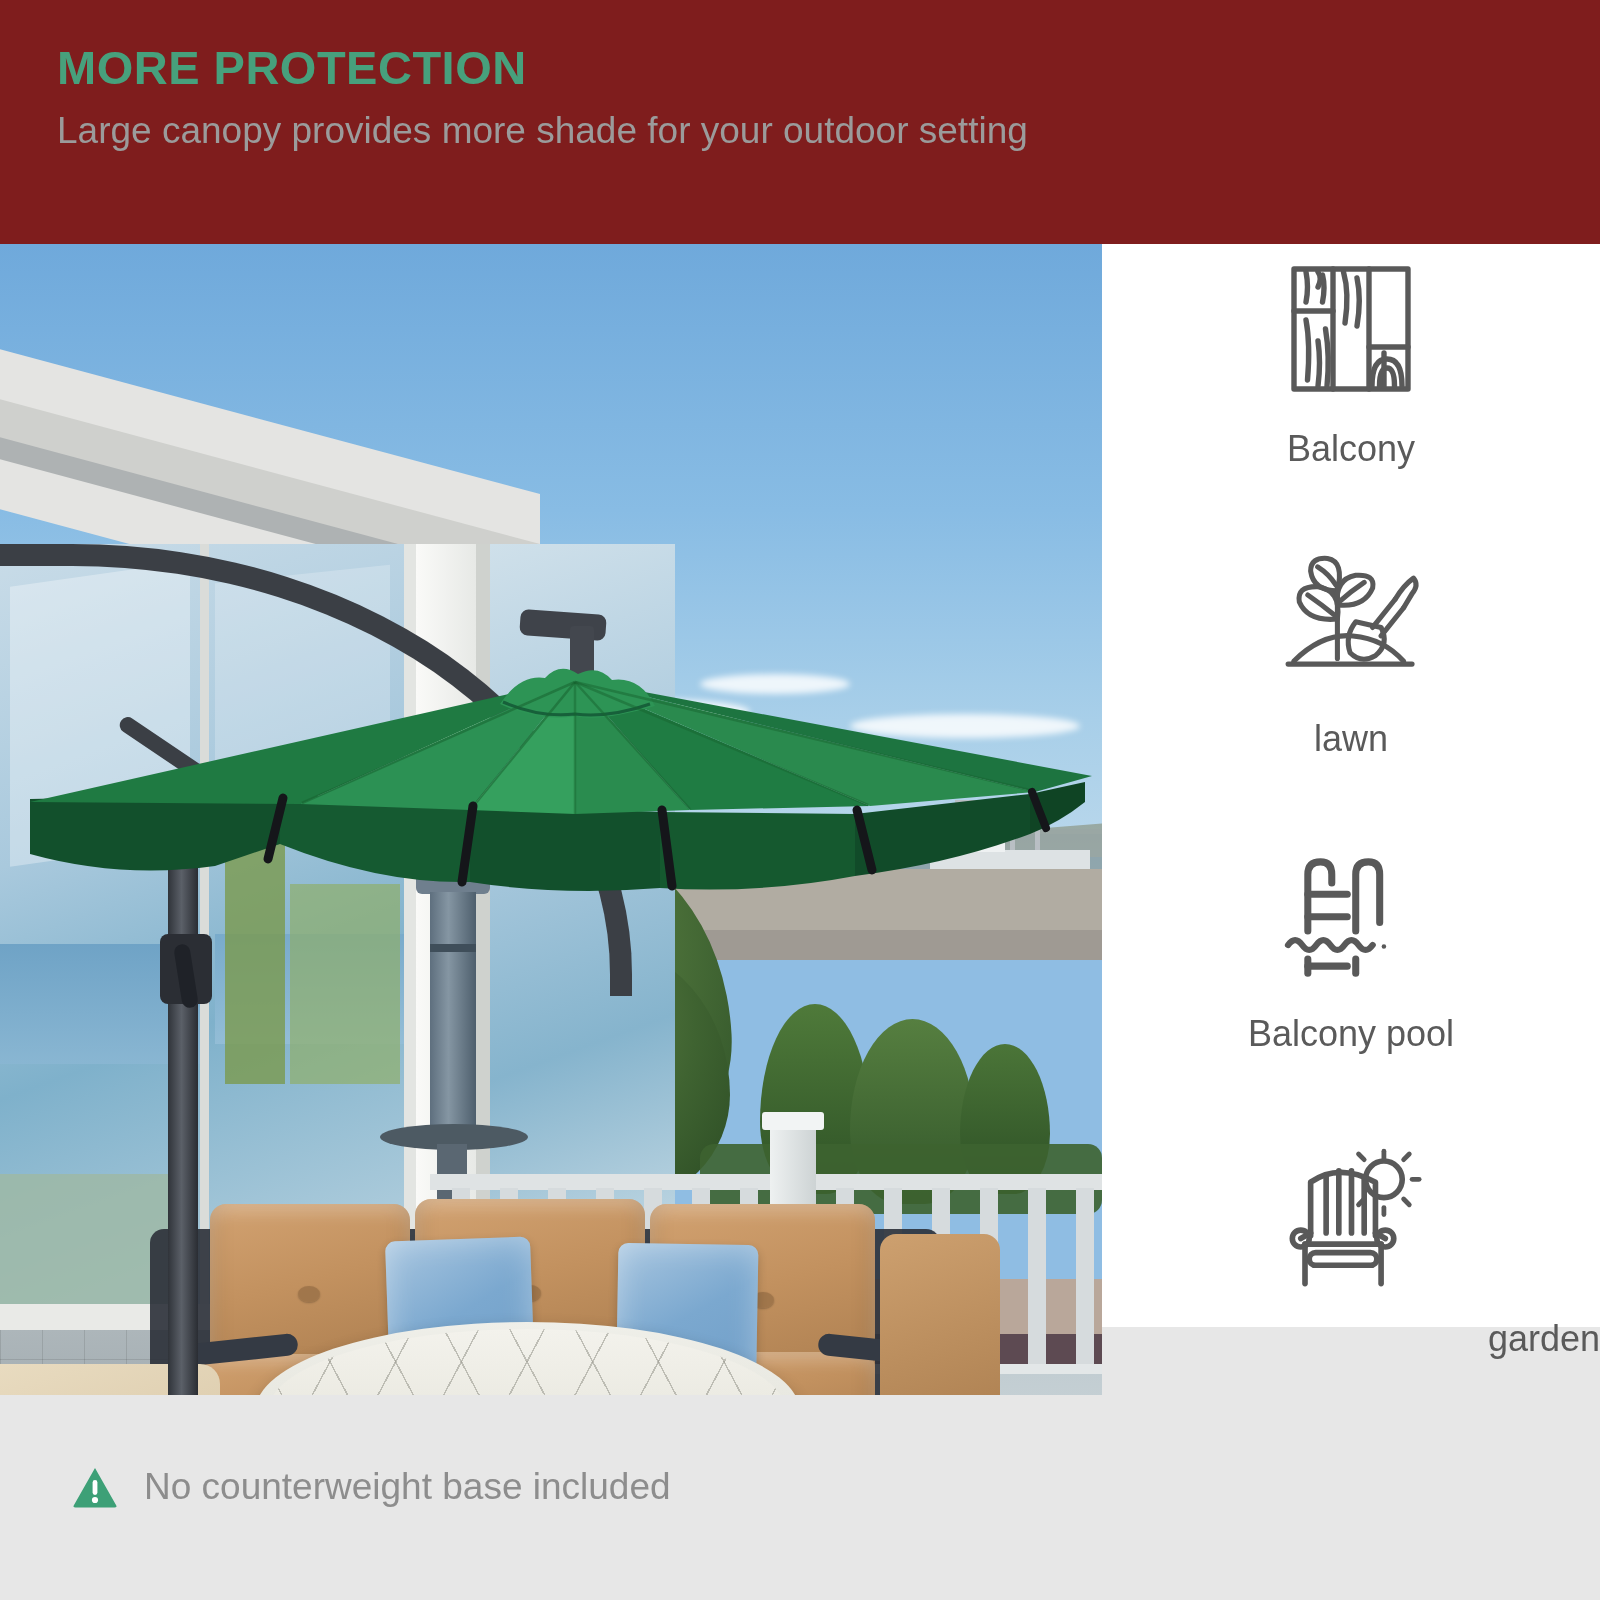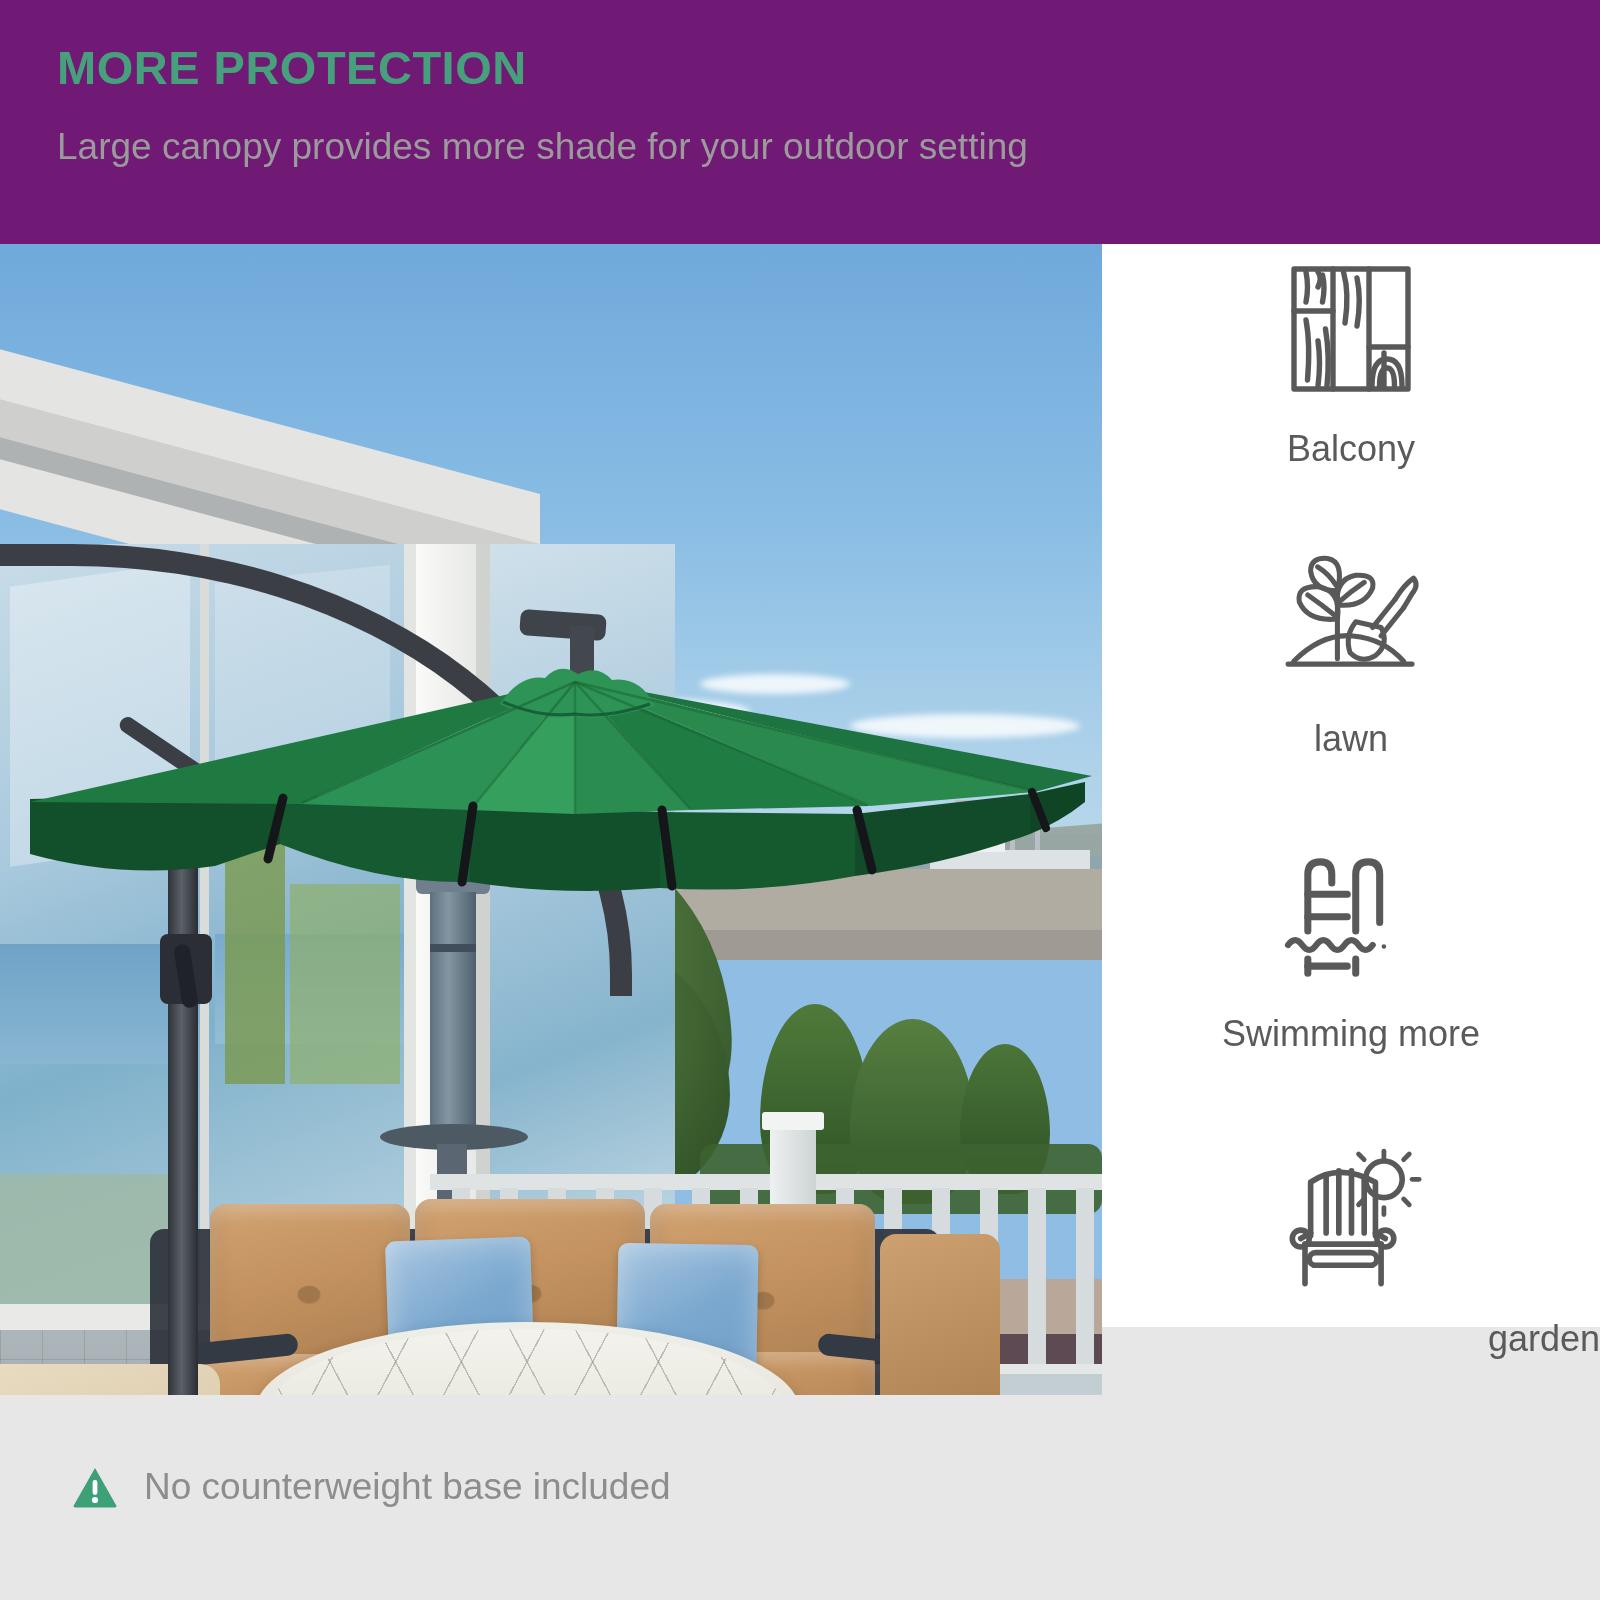--- a/index.html
+++ b/index.html
@@ -5,28 +5,28 @@
   html,body{margin:0;padding:0;}
   body{
     width:1600px;height:1600px;
     background:#ffffff;
     font-family:"Liberation Sans", sans-serif;
     overflow:hidden;
     position:relative;
   }
 
   
-  #header{position:absolute;left:0;top:0;width:1600px;height:244px;background:#701a75;}
+  #header{position:absolute;left:0;top:0;width:1600px;height:244px;background:#7f1d1d;}
   #headline{
     position:absolute;left:57px;top:40px;
     font-size:47px;font-weight:bold;letter-spacing:.5px;
     color:#47a07c;white-space:nowrap;
   }
   #subhead{
-    position:absolute;left:57px;top:126px;
+    position:absolute;left:57px;top:110px;
     font-size:37px;font-weight:400;color:#9b9b9b;white-space:nowrap;
   }
 
   
   #band-right{position:absolute;left:1102px;top:1327px;width:498px;height:273px;background:#e7e7e7;}
   #band-footer{position:absolute;left:0;top:1395px;width:1102px;height:205px;background:#e7e7e7;}
 
   
   #photo{
     position:absolute;left:0;top:244px;width:1102px;height:1151px;
@@ -416,21 +416,21 @@
         <line x1="24" y1="52" x2="52" y2="52"></line>
 
         <path d="M10 72 q5 -7 10 0 q5 7 10 0 q5 -7 10 0 q5 7 10 0 q5 -7 10 0 q5 7 10 0" stroke-width="4.5"></path>
         <circle cx="78" cy="73" r="1.6" fill="#595959" stroke="none"></circle>
 
         <line x1="24" y1="87" x2="52" y2="87"></line>
         <line x1="24" y1="82" x2="24" y2="92"></line>
         <line x1="58" y1="82" x2="58" y2="92"></line>
       </svg>
     </div>
-    <div class="flabel">Swimming more</div>
+    <div class="flabel">Balcony pool</div>
   </div>
 
   <div class="feature" style="top:890px;text-align:right;">
     <div class="ficon">
       <svg width="155" height="155" viewBox="0 0 110 105" fill="none" stroke="#595959" stroke-width="4" stroke-linecap="round" stroke-linejoin="round">
 
         <circle cx="78" cy="24" r="13"></circle>
         <g stroke-width="3.4">
           <line x1="78" y1="4" x2="78" y2="9"></line>
           <line x1="92" y1="10" x2="96" y2="6"></line>

